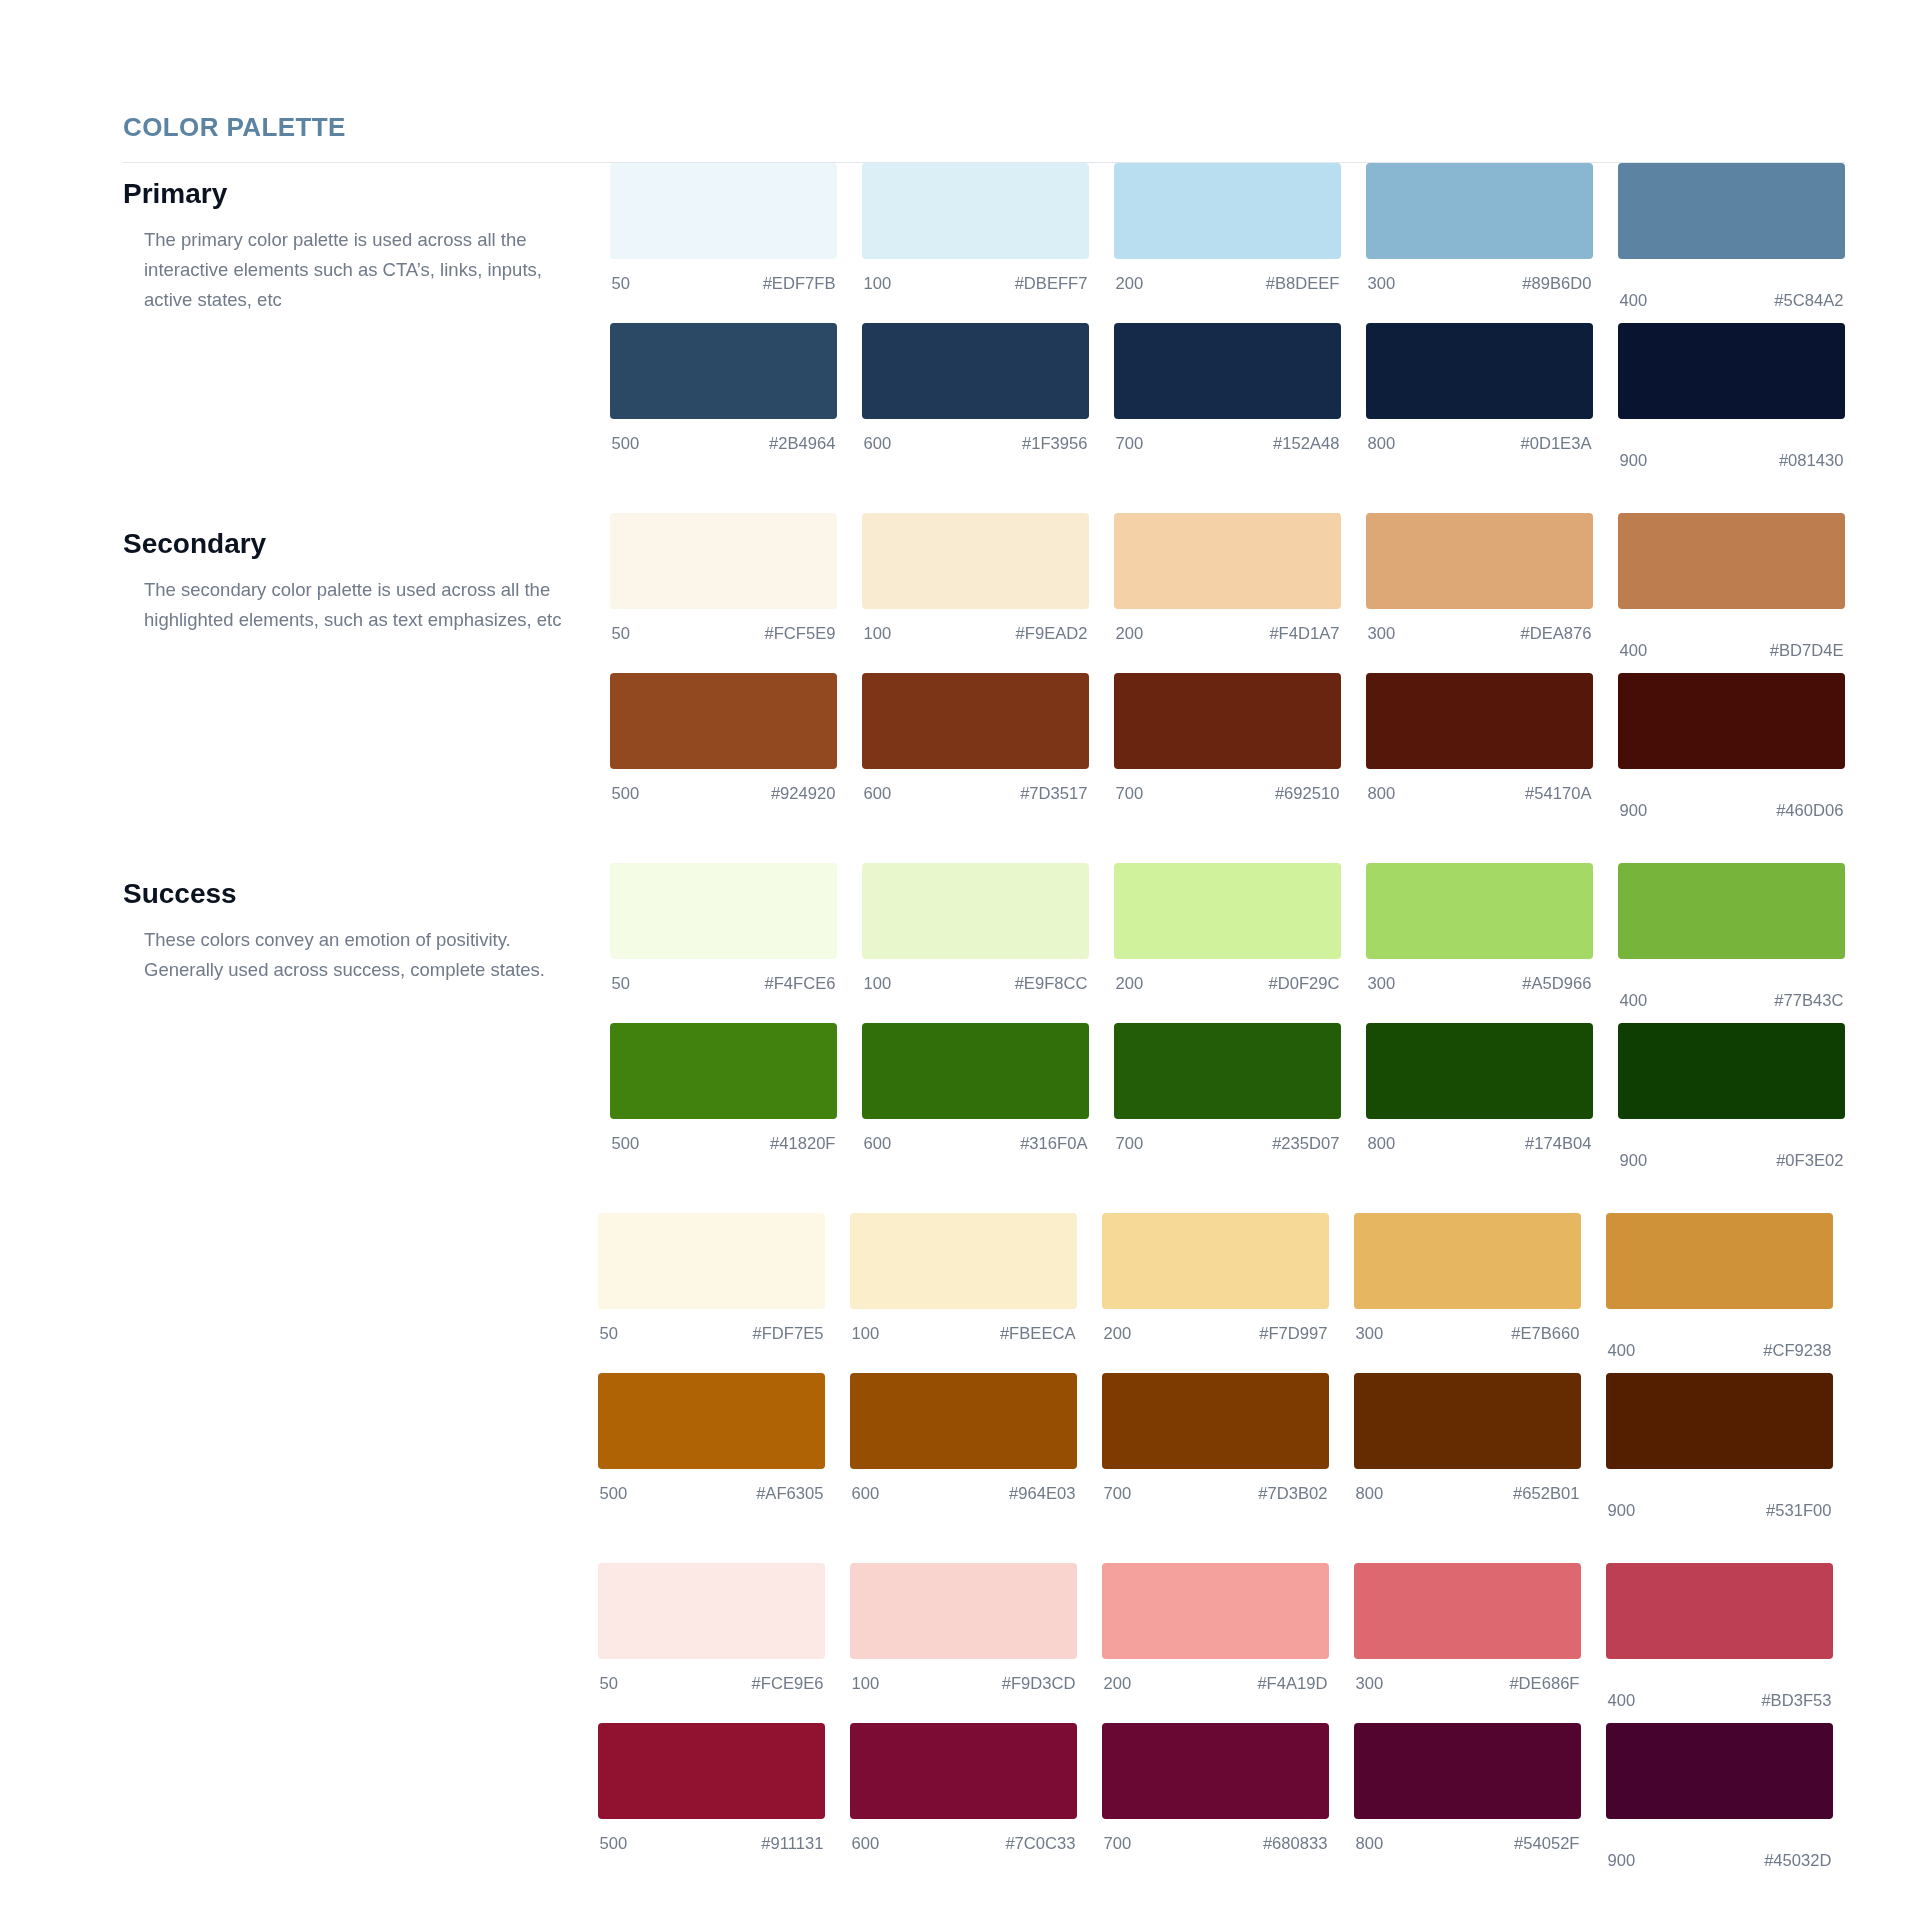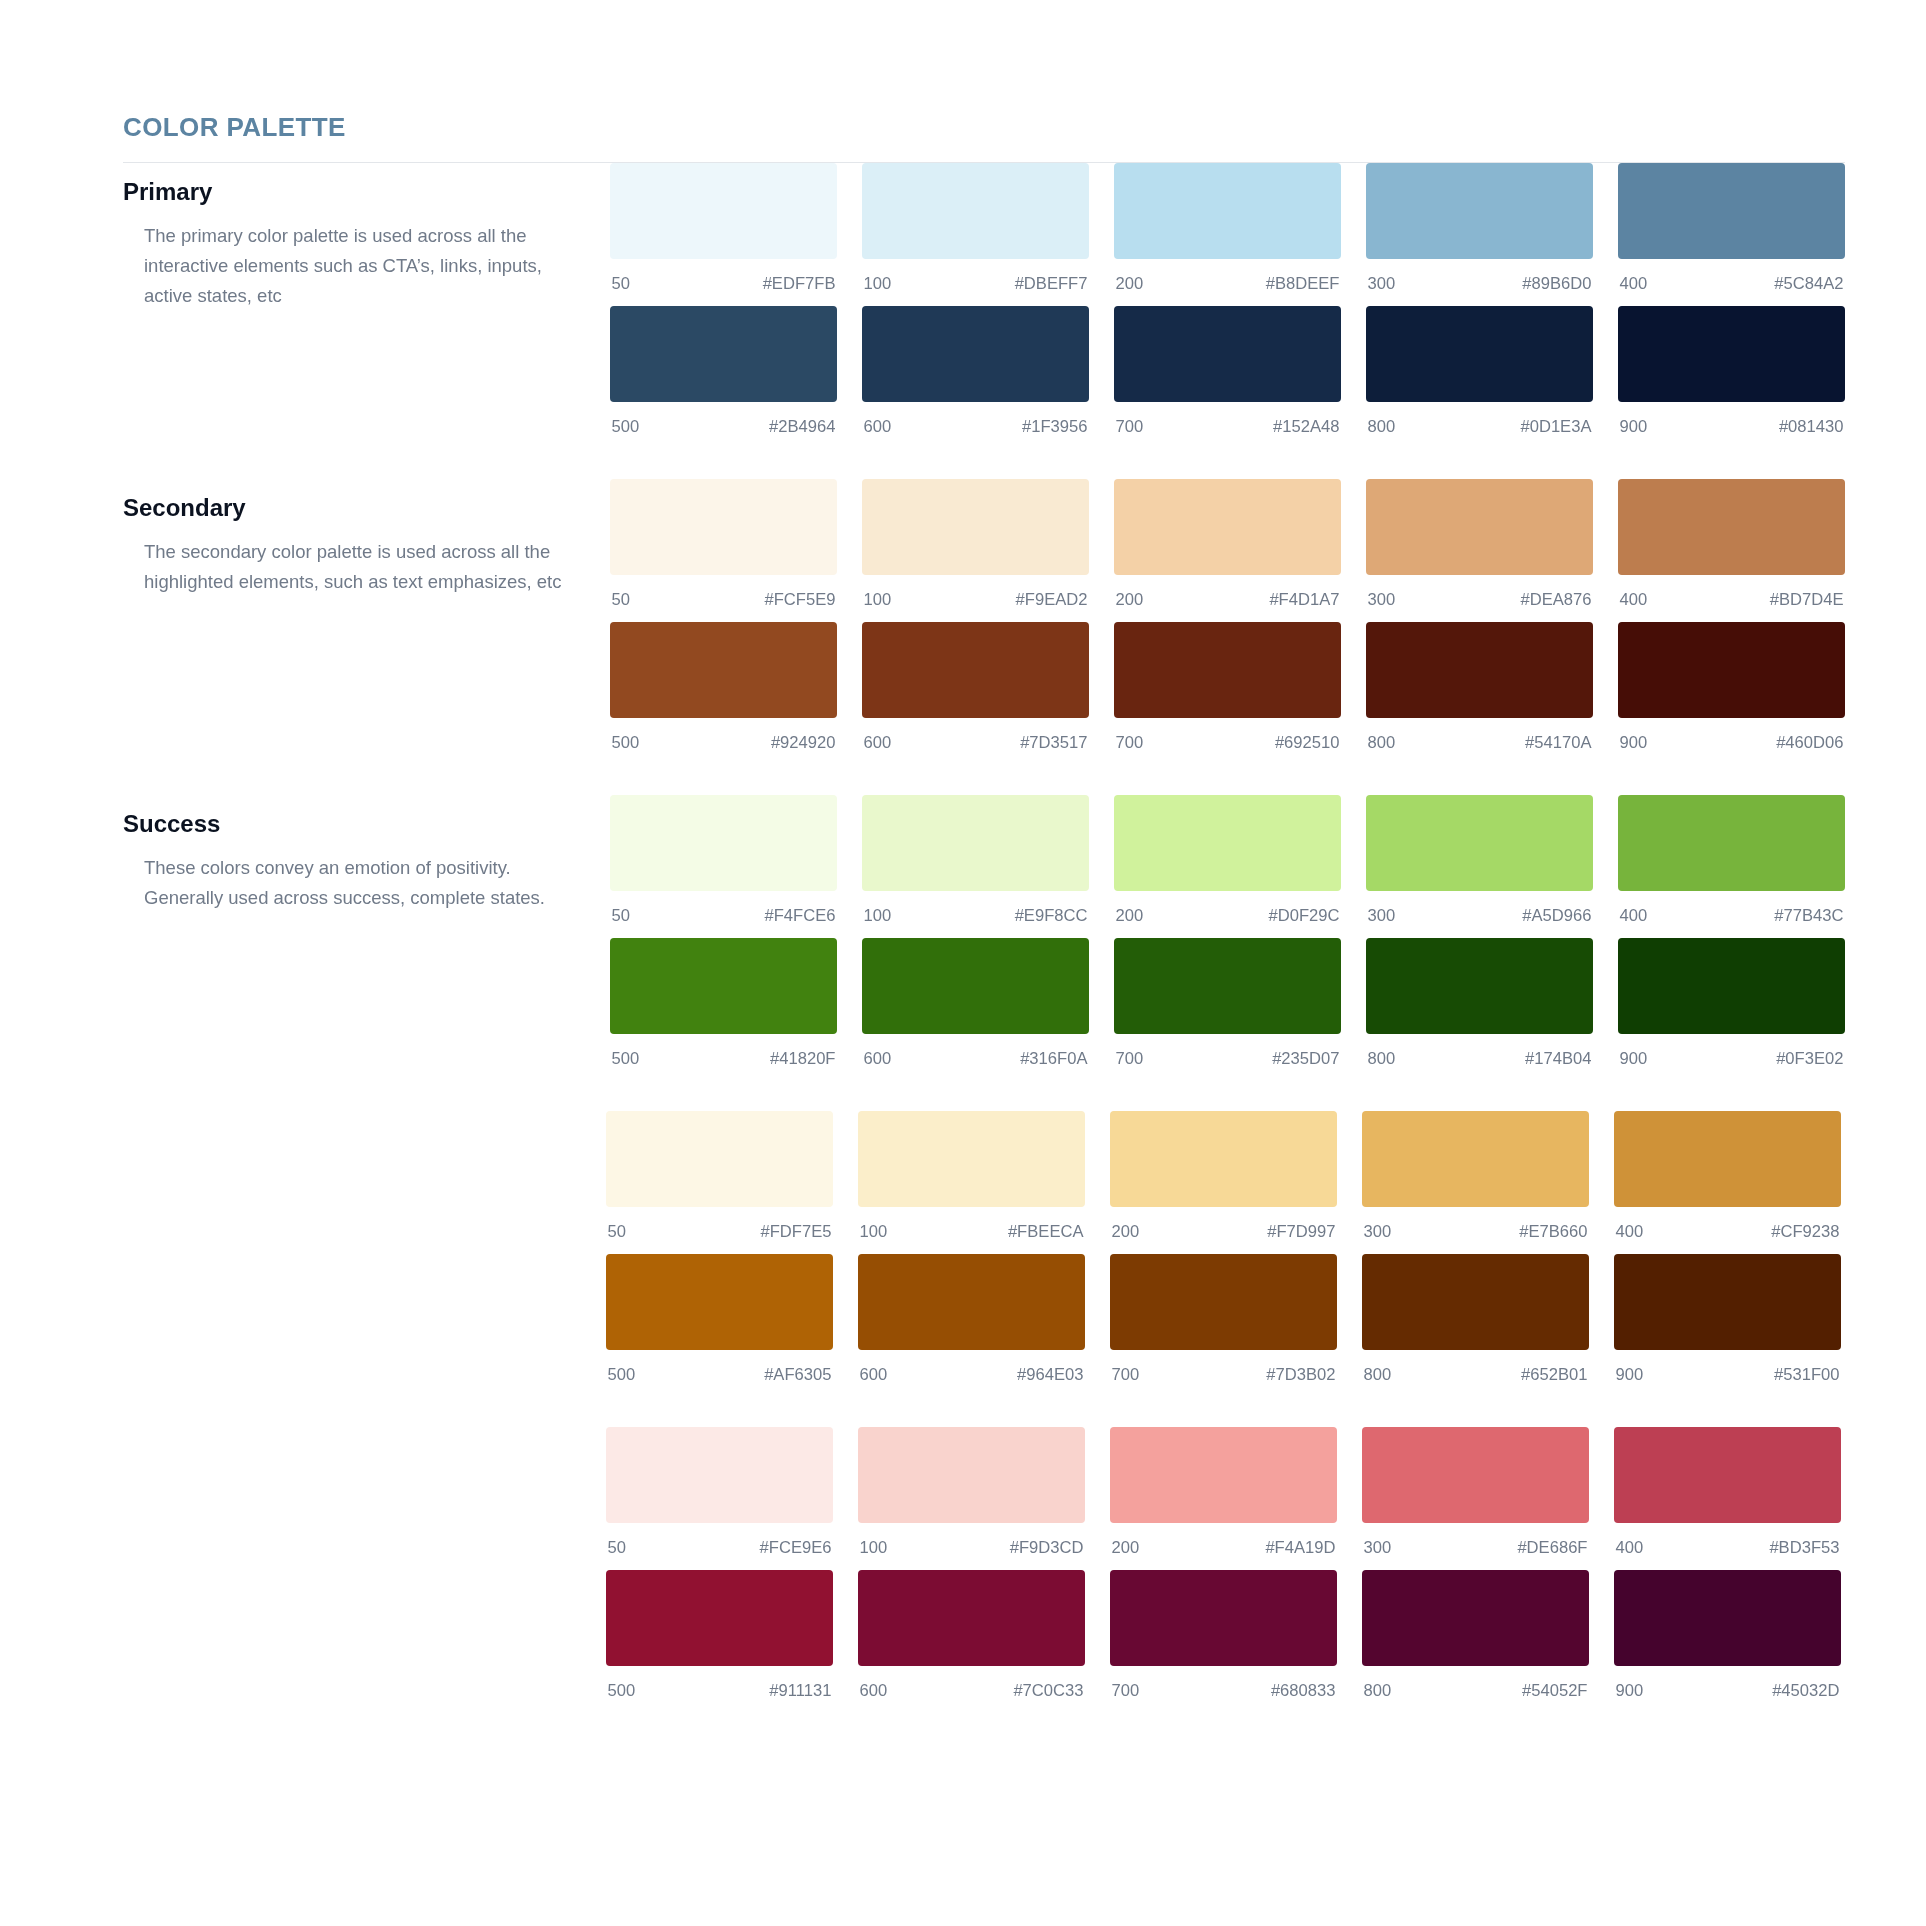--- a/index.html
+++ b/index.html
@@ -50,21 +50,21 @@
     width: 100%;
   }
 
   .section-info {
     width: 487px;
     flex: 0 0 487px;
     padding-top: 15.4px;
   }
 
   .section-heading {
-    font-size: 24px;
+    font-size: 28px;
     font-weight: 700;
     color: #0B1220;
     line-height: 1.05;
     margin-bottom: 17px;
   }
 
   .section-desc {
     font-size: 18.5px;
     font-weight: 400;
     color: #707A89;
@@ -87,21 +87,21 @@
 
   .swatch-row.row-top { margin-bottom: 0; }
 
   .swatch-cell {
     width: 227px;
     margin-right: 25px;
     display: flex;
     flex-direction: column;
   }
 
-  .swatch-cell:last-child { margin-right: 4px; }
+  .swatch-cell:last-child { margin-right: 12px; gap: 17px; }
 
   .swatch-chip {
     width: 227px;
     height: 96px;
     border-radius: 3.9px;
   }
 
   .swatch-meta {
     display: flex;
     flex-direction: row;

